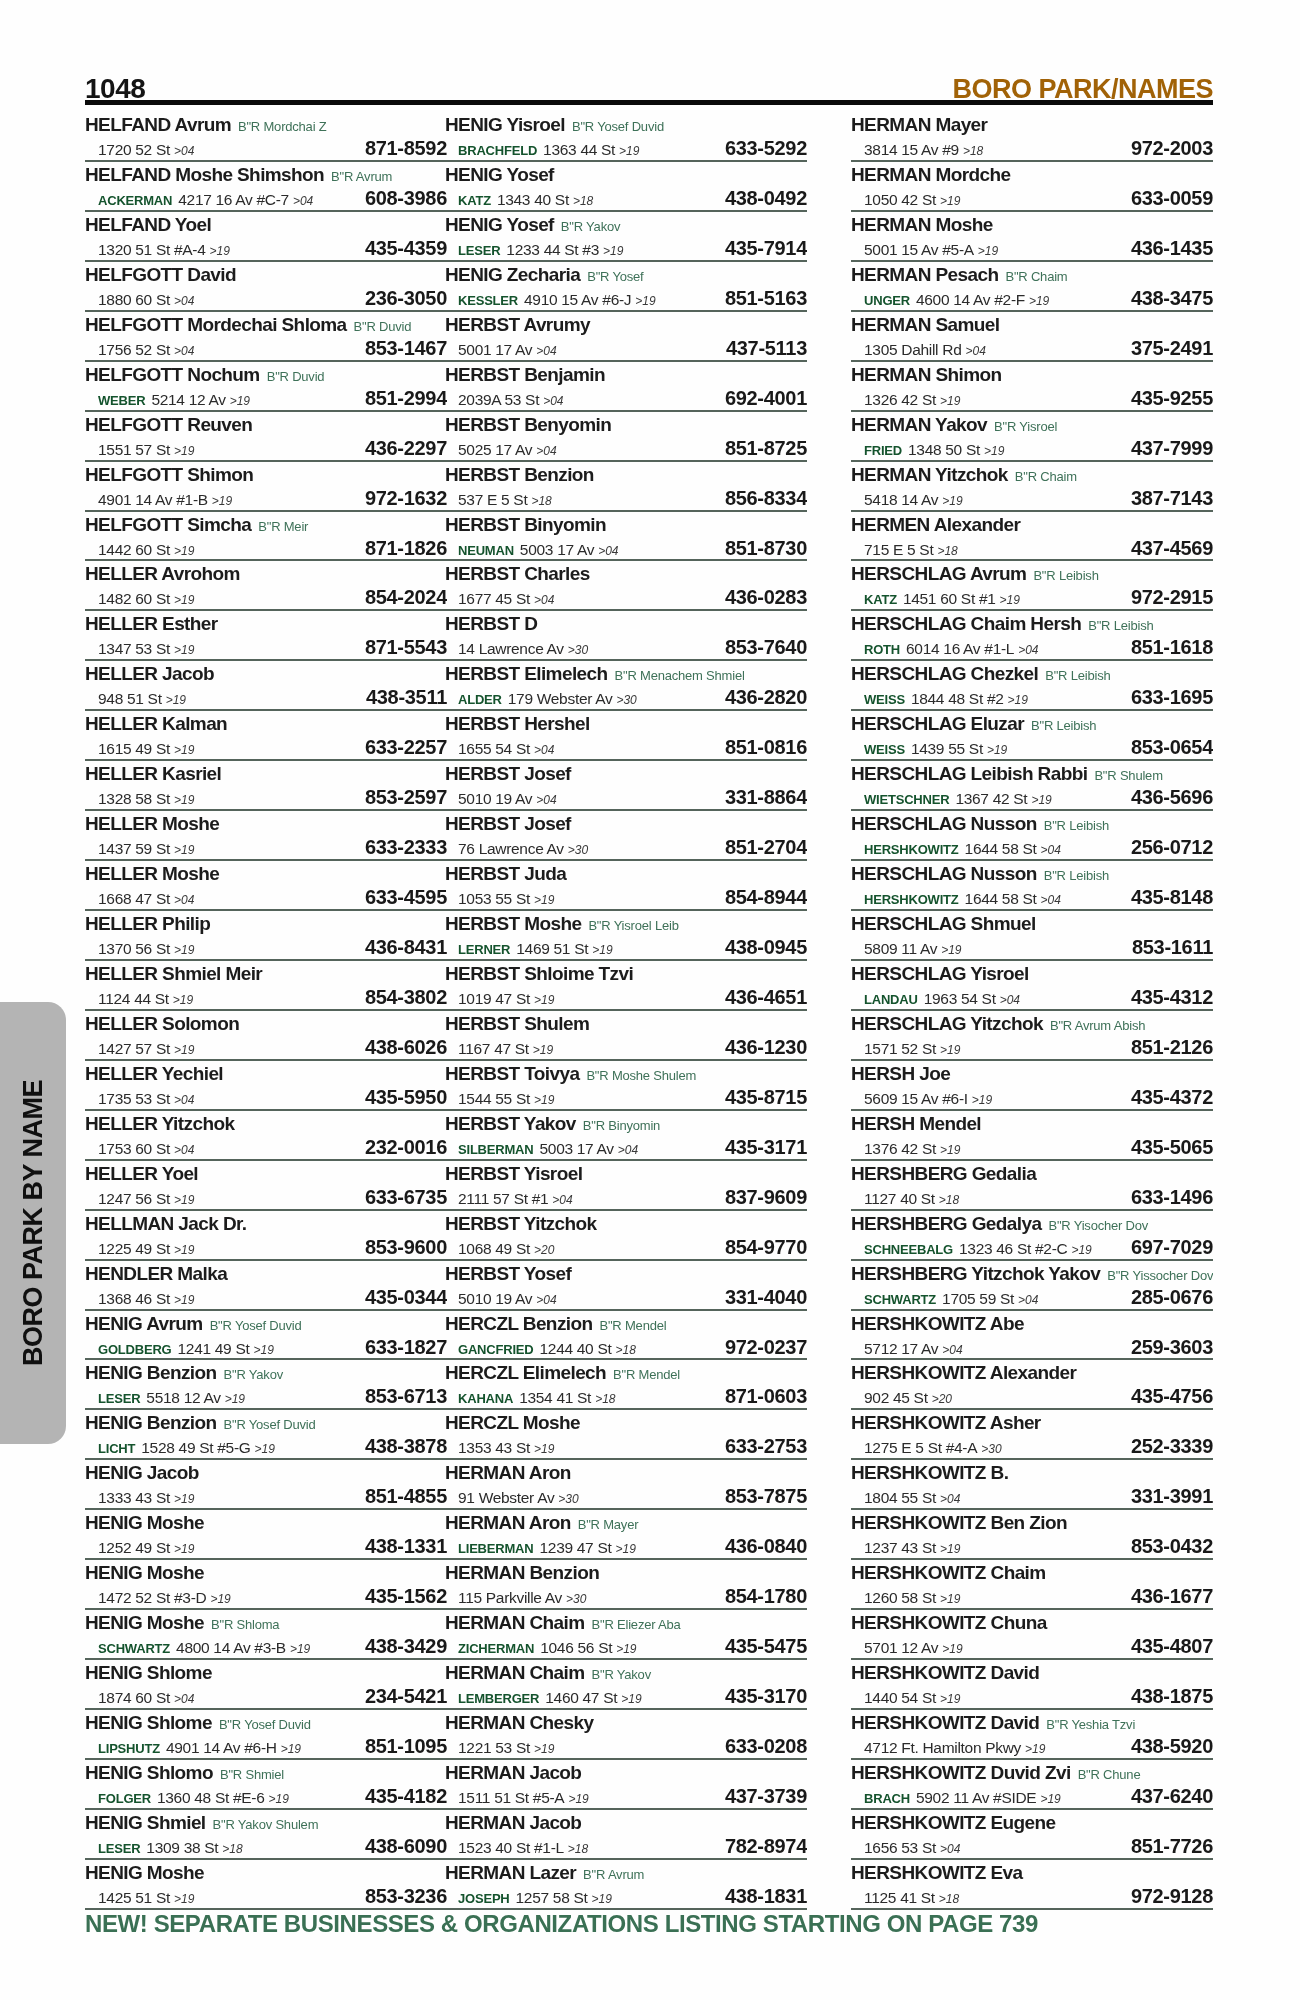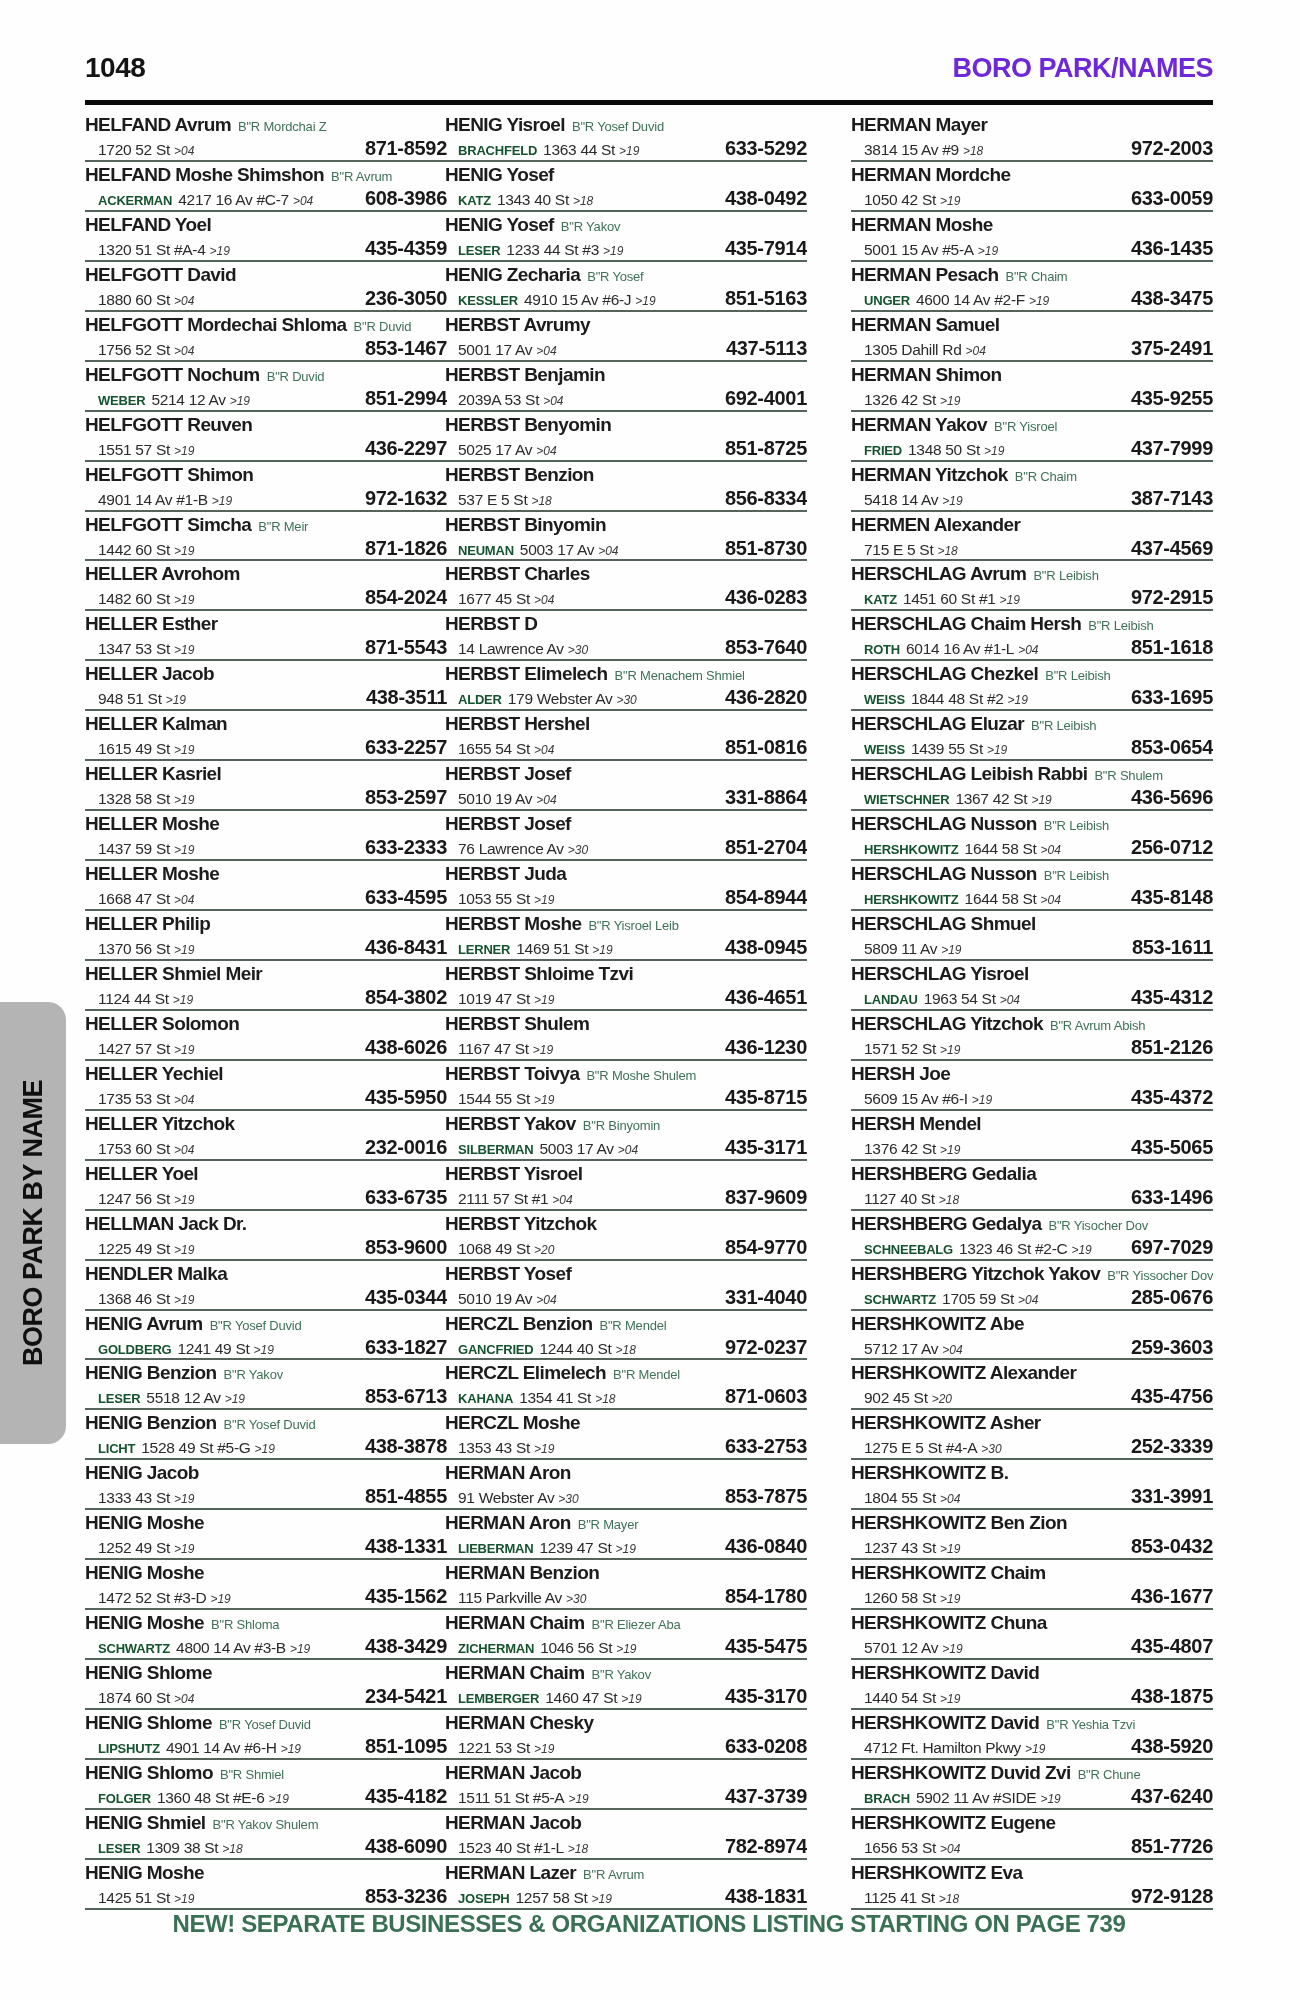--- a/index.html
+++ b/index.html
@@ -1,26 +1,26 @@
 <!DOCTYPE html>
 <html><head>
 <meta charset="utf-8">
 <style>
   html,body{margin:0;padding:0;}
   body{
     width:1300px;height:2000px;position:relative;background:#fefefe;
     font-family:"Liberation Sans",sans-serif;color:#1f1f1f;overflow:hidden;
   }
   
-  .hdr{position:absolute;left:85px;width:1128px;top:52px;display:flex;
+  .hdr{position:absolute;left:85px;width:1128px;top:73px;display:flex;
        justify-content:space-between;align-items:baseline;white-space:nowrap;}
   .hdr-left{display:flex;align-items:baseline;gap:16px;}
   .pgnum{font-size:28px;font-weight:700;letter-spacing:-0.5px;color:#141414;}
   .range{font-size:28px;font-weight:400;letter-spacing:-0.5px;color:#202020;}
-  .section{font-size:27px;font-weight:700;letter-spacing:-0.5px;color:#6d28d9;}
+  .section{font-size:27px;font-weight:700;letter-spacing:-0.5px;color:#a16207;}
   .hdr-rule{position:absolute;left:85px;width:1128px;top:100px;height:5px;background:#0a0a0a;}
   
   .col{position:absolute;top:112px;height:1798px;width:362px;}
   .col.c0{left:85px;} .col.c1{left:445px;} .col.c2{left:851px;}
   .entry{height:49.94px;box-sizing:border-box;border-bottom:2px solid #55645b;
          padding-top:2px;overflow:hidden;}
   .l1{display:flex;align-items:baseline;gap:7px;height:23px;white-space:nowrap;overflow:hidden;}
   .nm{font-size:19px;font-weight:700;letter-spacing:-0.6px;color:#1c1c1c;}
   .br{font-size:13px;font-weight:500;letter-spacing:-0.2px;color:#3e7158;}
   .l2{display:flex;align-items:baseline;padding-left:13px;white-space:nowrap;overflow:hidden;}
@@ -28,21 +28,21 @@
   .addr{font-size:15.5px;font-weight:400;letter-spacing:-0.3px;color:#2b2b2b;}
   .suf{font-size:12px;font-style:italic;color:#3a3a3a;margin-left:4px;}
   .ph{font-size:20px;font-weight:700;letter-spacing:-0.3px;color:#191919;
       margin-left:auto;flex-shrink:0;}
   
   .tab{position:absolute;left:0;top:1002px;width:66px;height:442px;background:#b4b4b4;
        border-radius:0 18px 18px 0;}
   .tab-text{position:absolute;top:50%;left:50%;transform:translate(-50%,-50%) rotate(-90deg);
        white-space:nowrap;font-size:27px;font-weight:700;letter-spacing:-0.5px;color:#101010;}
   
-  .footer{position:absolute;left:85px;width:1128px;top:1910px;text-align:center;
+  .footer{position:absolute;left:85px;width:1128px;top:1910px;text-align:left;
        font-size:24px;font-weight:700;letter-spacing:-0.4px;color:#3a7054;}
 </style>
 </head>
 <body>
 
 <div class="hdr">
   <div class="hdr-left">
     <span class="pgnum">1048</span>
   </div>
   <span class="section">BORO PARK/NAMES</span>

